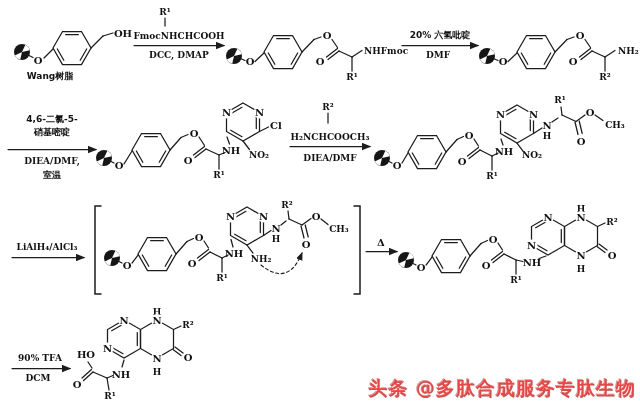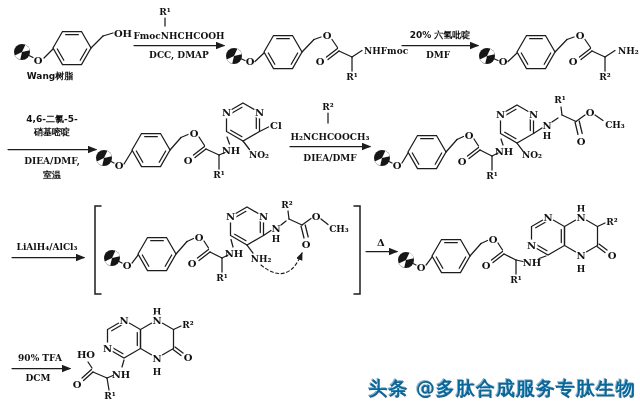--- a/index.html
+++ b/index.html
@@ -8,21 +8,21 @@
   #canvas{position:absolute;left:0;top:0}
   .bd{fill:none;stroke:#1c1c1c;stroke-width:1.25;stroke-linecap:round}
   .thick{stroke-width:1.5}
   .m{fill:#fff;stroke:none}
   text{font:bold 10px "DejaVu Serif",serif;fill:#121212;text-anchor:middle}
   .rg{font-size:9px}
   .cn{font-family:"DejaVu Sans","DejaVu Serif",sans-serif;font-size:9px}
   .as{text-anchor:start}
   .dash{stroke-dasharray:3 2.6;stroke-width:1.1}
   #watermark{position:absolute;right:4px;bottom:4px;
-     font:bold 19px "DejaVu Sans",sans-serif;color:#0369a1;letter-spacing:1px;
+     font:bold 19px "DejaVu Sans",sans-serif;color:#ef4444;letter-spacing:1px;
      text-shadow:1px 1px 0 #f7f7f7,-1px -1px 0 #a8a8a8}
 </style>
 </head>
 <body>
 
 <svg id="canvas" width="640" height="406" viewBox="0 0 640 406">
   <defs>
     <marker id="ah" markerWidth="9" markerHeight="8" refX="6.5" refY="3" orient="auto">
       <path d="M0,0 L7.5,3 L0,6 Z" fill="#1c1c1c"></path>
     </marker>

